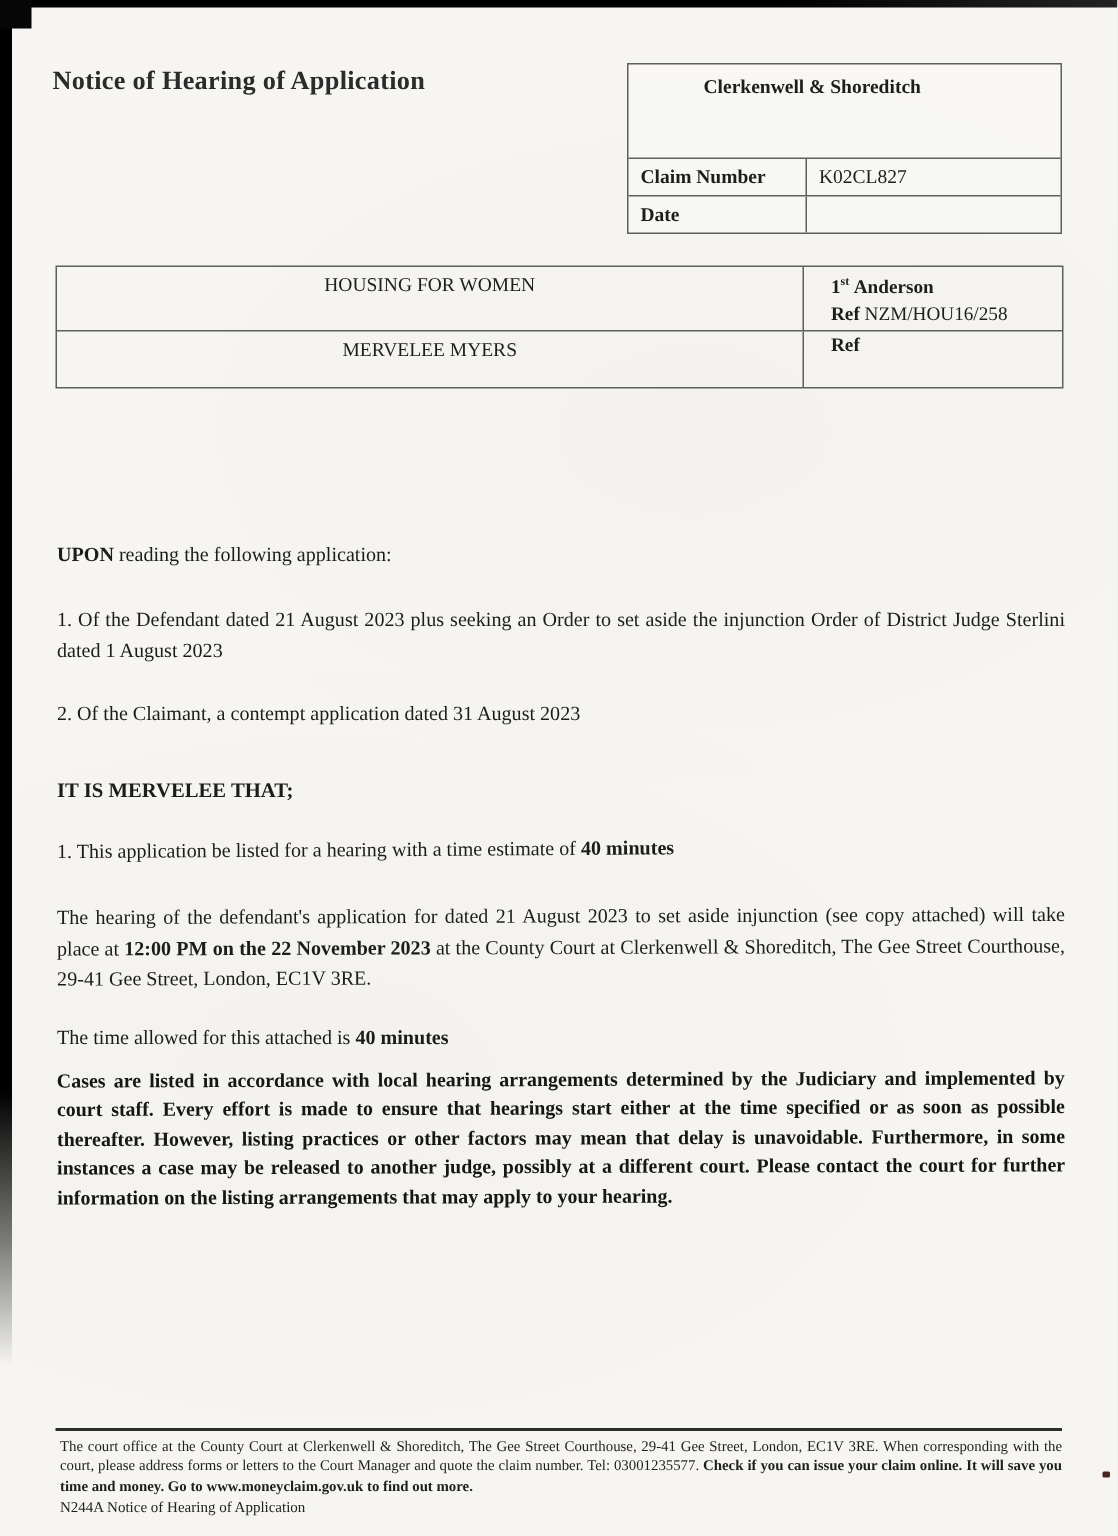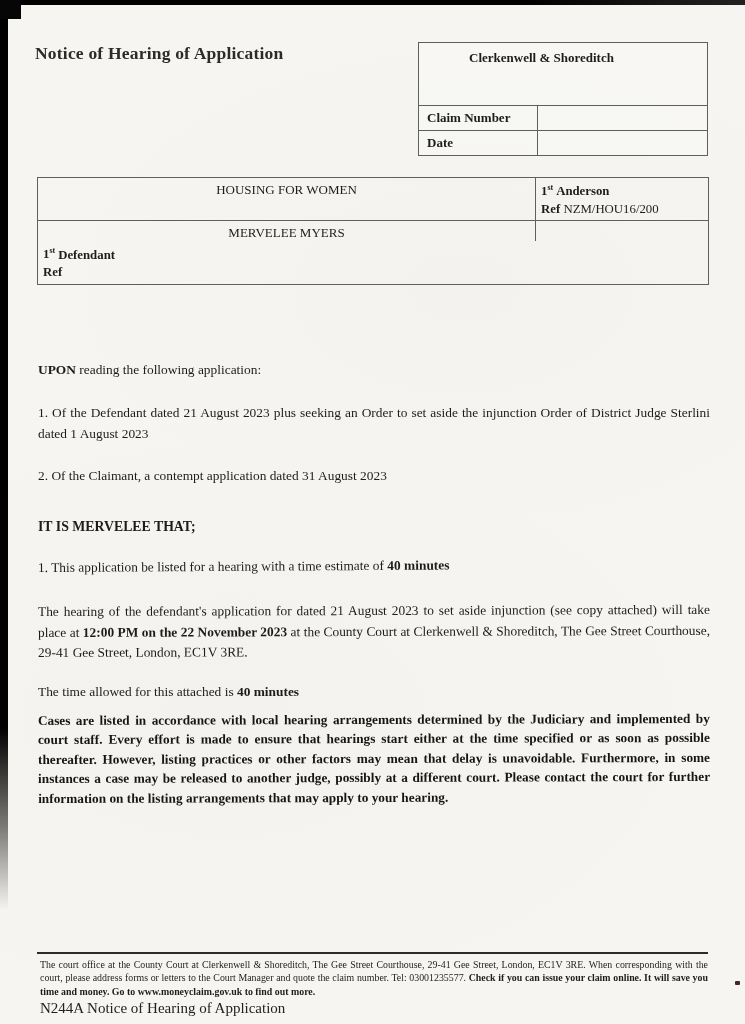--- a/index.html
+++ b/index.html
@@ -48,22 +48,22 @@
   .court-row { display: flex; border-bottom: 1.5px solid #5f5f5f; }
   .court-row:last-child { border-bottom: none; }
   .court-row .cell-label { width: 110px; border-right: 1.5px solid #5f5f5f; font-weight: bold; padding: 4px 0 4px 8px; }
   .court-row .cell-value { flex: 1; padding: 4px 0 4px 8px; }
 
   
   .parties {
     position: absolute; left: 37px; top: 177px; width: 670px;
     border: 1.5px solid #5f5f5f;
   }
-  .party-row { display: flex; border-bottom: 1.5px solid #5f5f5f; min-height: 37px; }
-  .party-row:last-child { border-bottom: none; flex-direction: column; }
+  .party-row { display: flex; border-bottom: 1.5px solid #5f5f5f; min-height: 37px; gap: 13px; }
+  .party-row:last-child { border-bottom: none; }
   .party-name {
     width: 497px; border-right: 1.5px solid #5f5f5f;
     text-align: center; padding-top: 4px; font-size: 13px;
   }
   .party-role {
     flex: 1; padding: 1px 4px 2px 5px; font-size: 12.8px; line-height: 17.5px;
   }
   .party-role .bold { font-weight: bold; }
   .party-role sup { font-size: 0.62em; }
   .role-name { margin-left: 3px; font-weight: bold; }
@@ -82,58 +82,58 @@
   .footer-rule { position: absolute; left: 37px; top: 952px; width: 671px; border-top: 2.5px solid #2c2c2c; }
   .footer-text {
     position: absolute; left: 40px; top: 958px; width: 668px;
     font-size: 9.9px; line-height: 13.4px; text-align: justify; color: #1e1e1e;
   }
   .footer-text .bold { font-weight: bold; }
   .produced {
     position: absolute; right: 35px; top: 986px; text-align: right;
     font-size: 10.8px; line-height: 13.5px; color: #222;
   }
-  .form-number { position: absolute; left: 40px; top: 1000px; font-size: 15px; color: #222; }
+  .form-number { position: absolute; left: 40px; top: 1000px; font-size: 10px; color: #222; }
 </style>
 </head>
 <body>
 
 <div class="page">
 
   <div class="edge-left"></div>
   <div class="edge-top"></div>
   <div class="edge-corner"></div>
   <div class="dot-artifact"></div>
 
   <div class="doc-title">Notice of Hearing of Application</div>
 
   <div class="court-box">
     <div class="court-box-head">
       <div class="line2">Clerkenwell &amp; Shoreditch</div>
     </div>
     <div class="court-row">
       <div class="cell-label">Claim Number</div>
+      <div class="cell-value">K02CL827</div>
     </div>
     <div class="court-row">
       <div class="cell-label">Date</div>
     </div>
   </div>
 
   <div class="parties">
     <div class="party-row">
       <div class="party-name">HOUSING FOR WOMEN</div>
       <div class="party-role">
         <div><span class="bold">1</span><sup class="bold">st</sup><span class="role-name">Anderson</span></div>
-        <div><span class="bold">Ref</span><span> NZM/HOU16/200</span></div>
+        <div><span class="bold">Ref</span><span> NZM/HOU16/258</span></div>
       </div>
     </div>
     <div class="party-row">
       <div class="party-name">MERVELEE MYERS</div>
       <div class="party-role">
-        <div><span class="bold">1</span><sup class="bold">st</sup><span class="role-name">Defendant</span></div>
         <div><span class="bold">Ref</span><span></span></div>
       </div>
     </div>
   </div>
 
   <div class="b" style="top:360px"><b>UPON</b><span> reading the following application:</span></div>
 
   <div class="b just" style="top:403px">1. Of the Defendant dated 21 August 2023 plus seeking an Order to set aside the injunction Order of District Judge Sterlini dated 1 August 2023</div>
 
   <div class="b" style="top:466px">2. Of the Claimant, a contempt application dated 31 August 2023</div>

